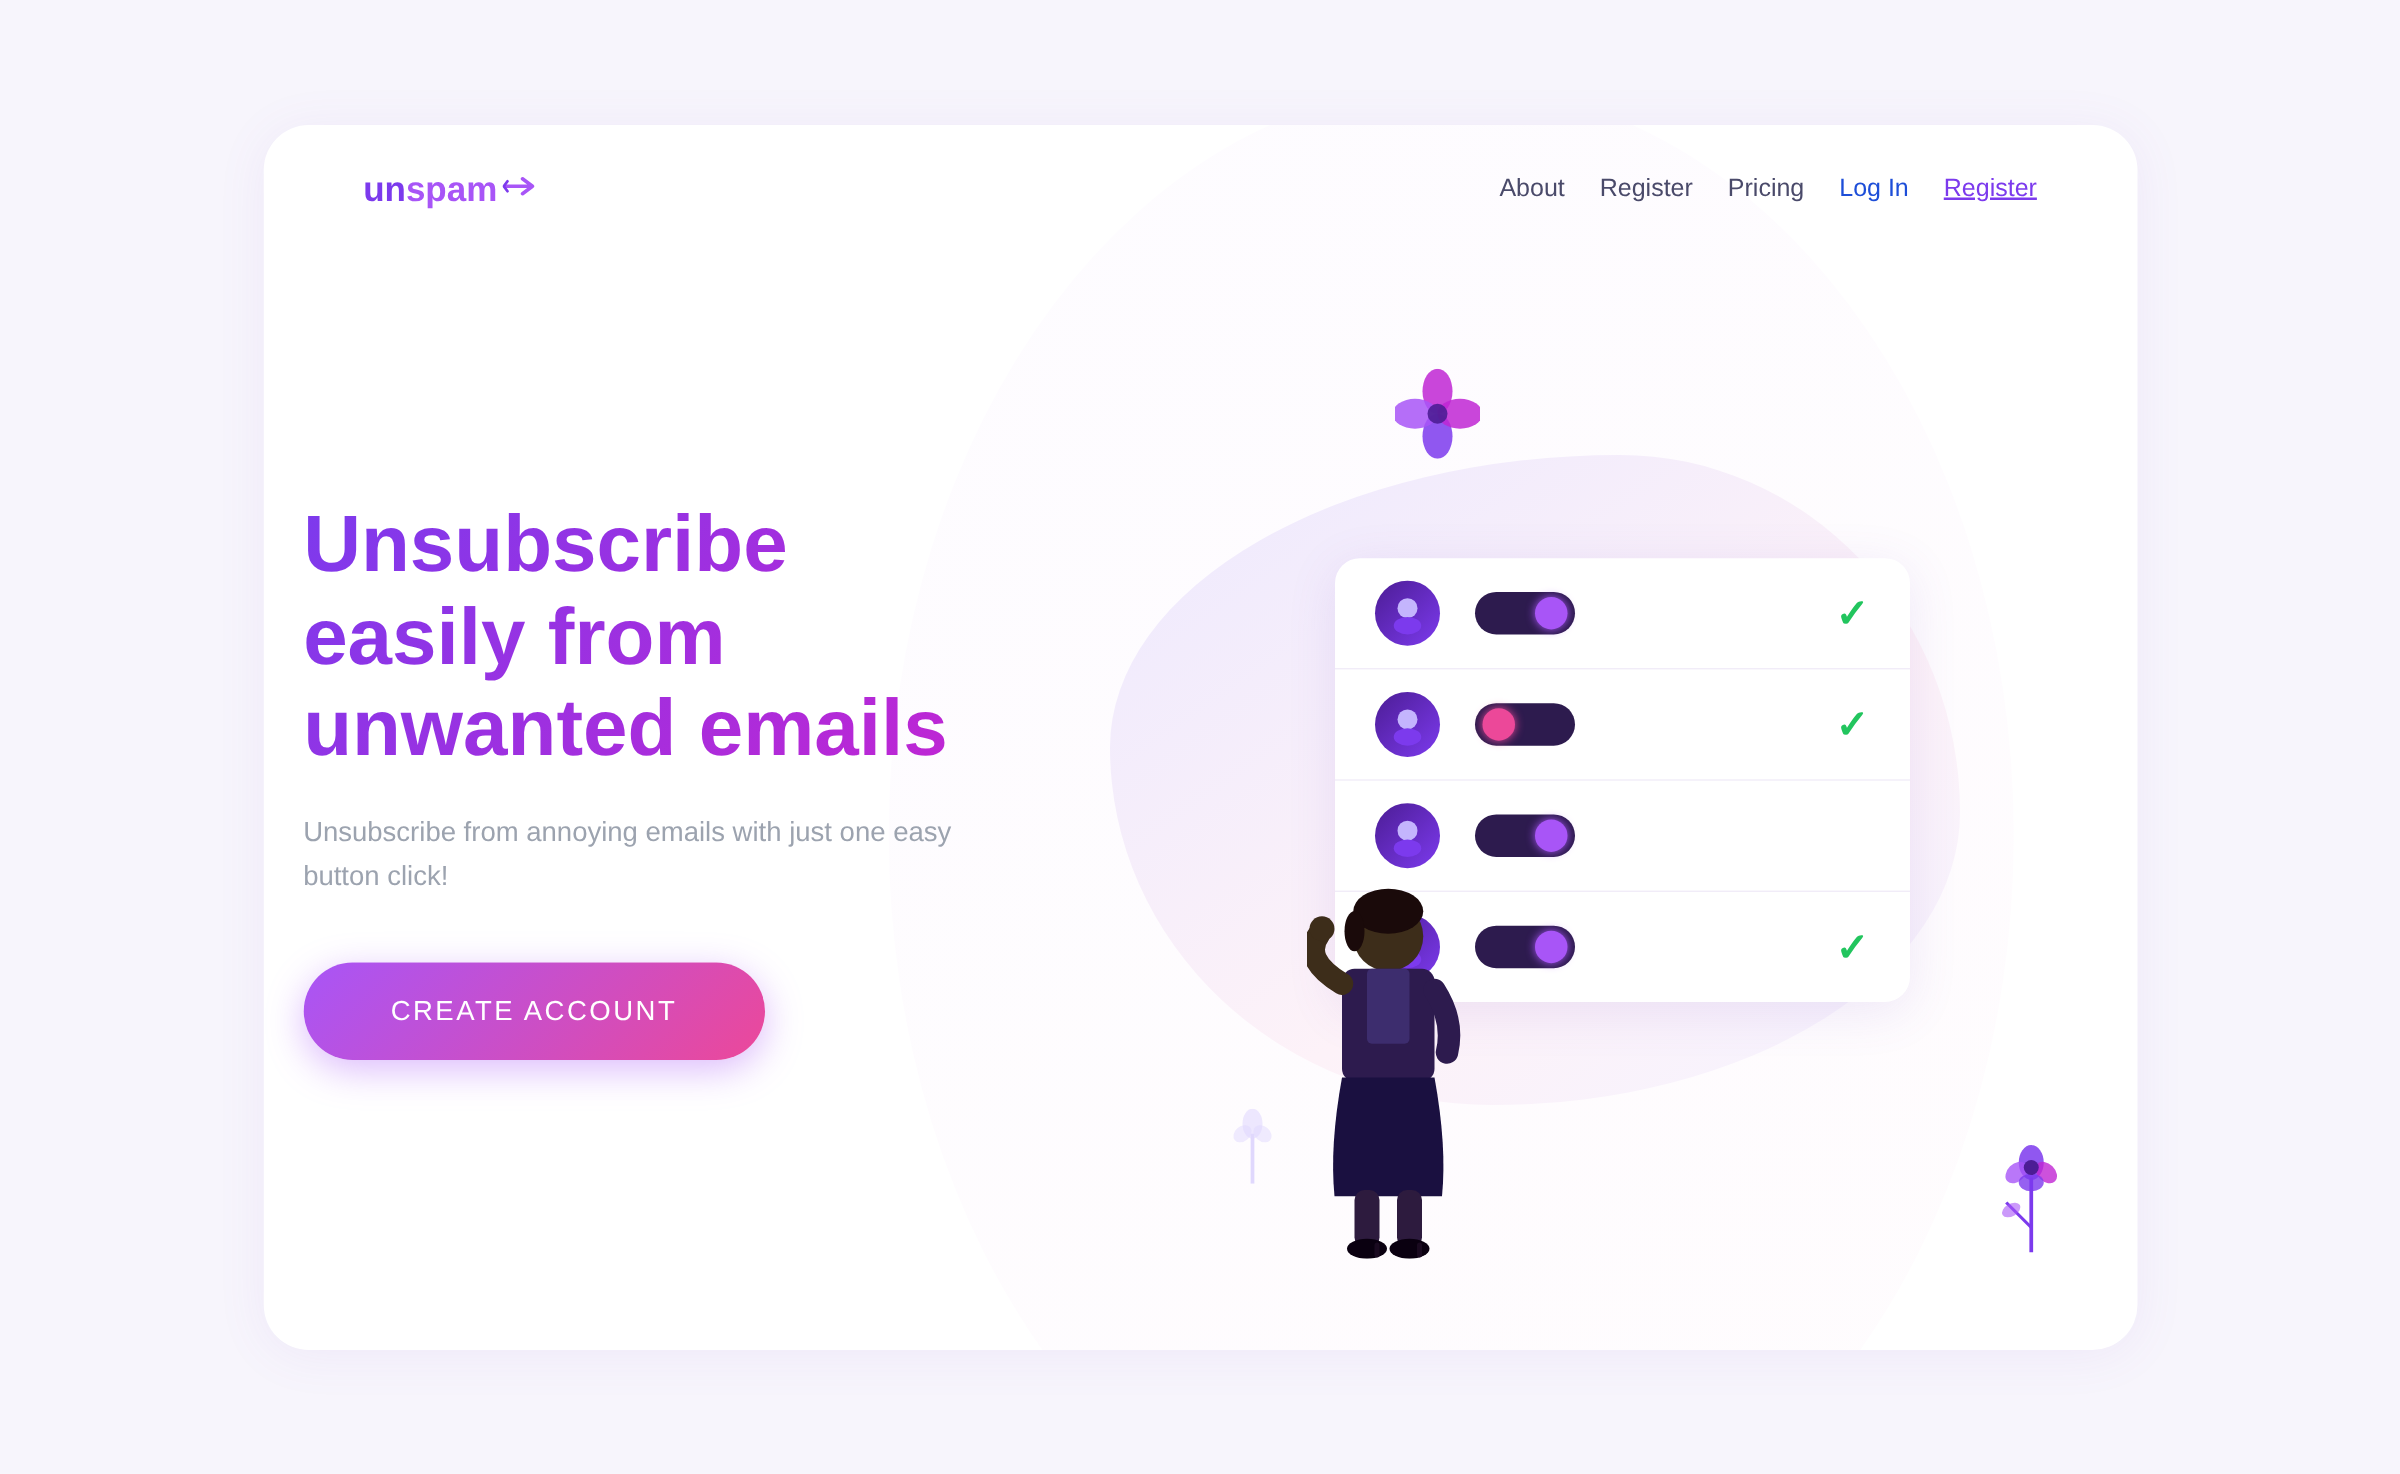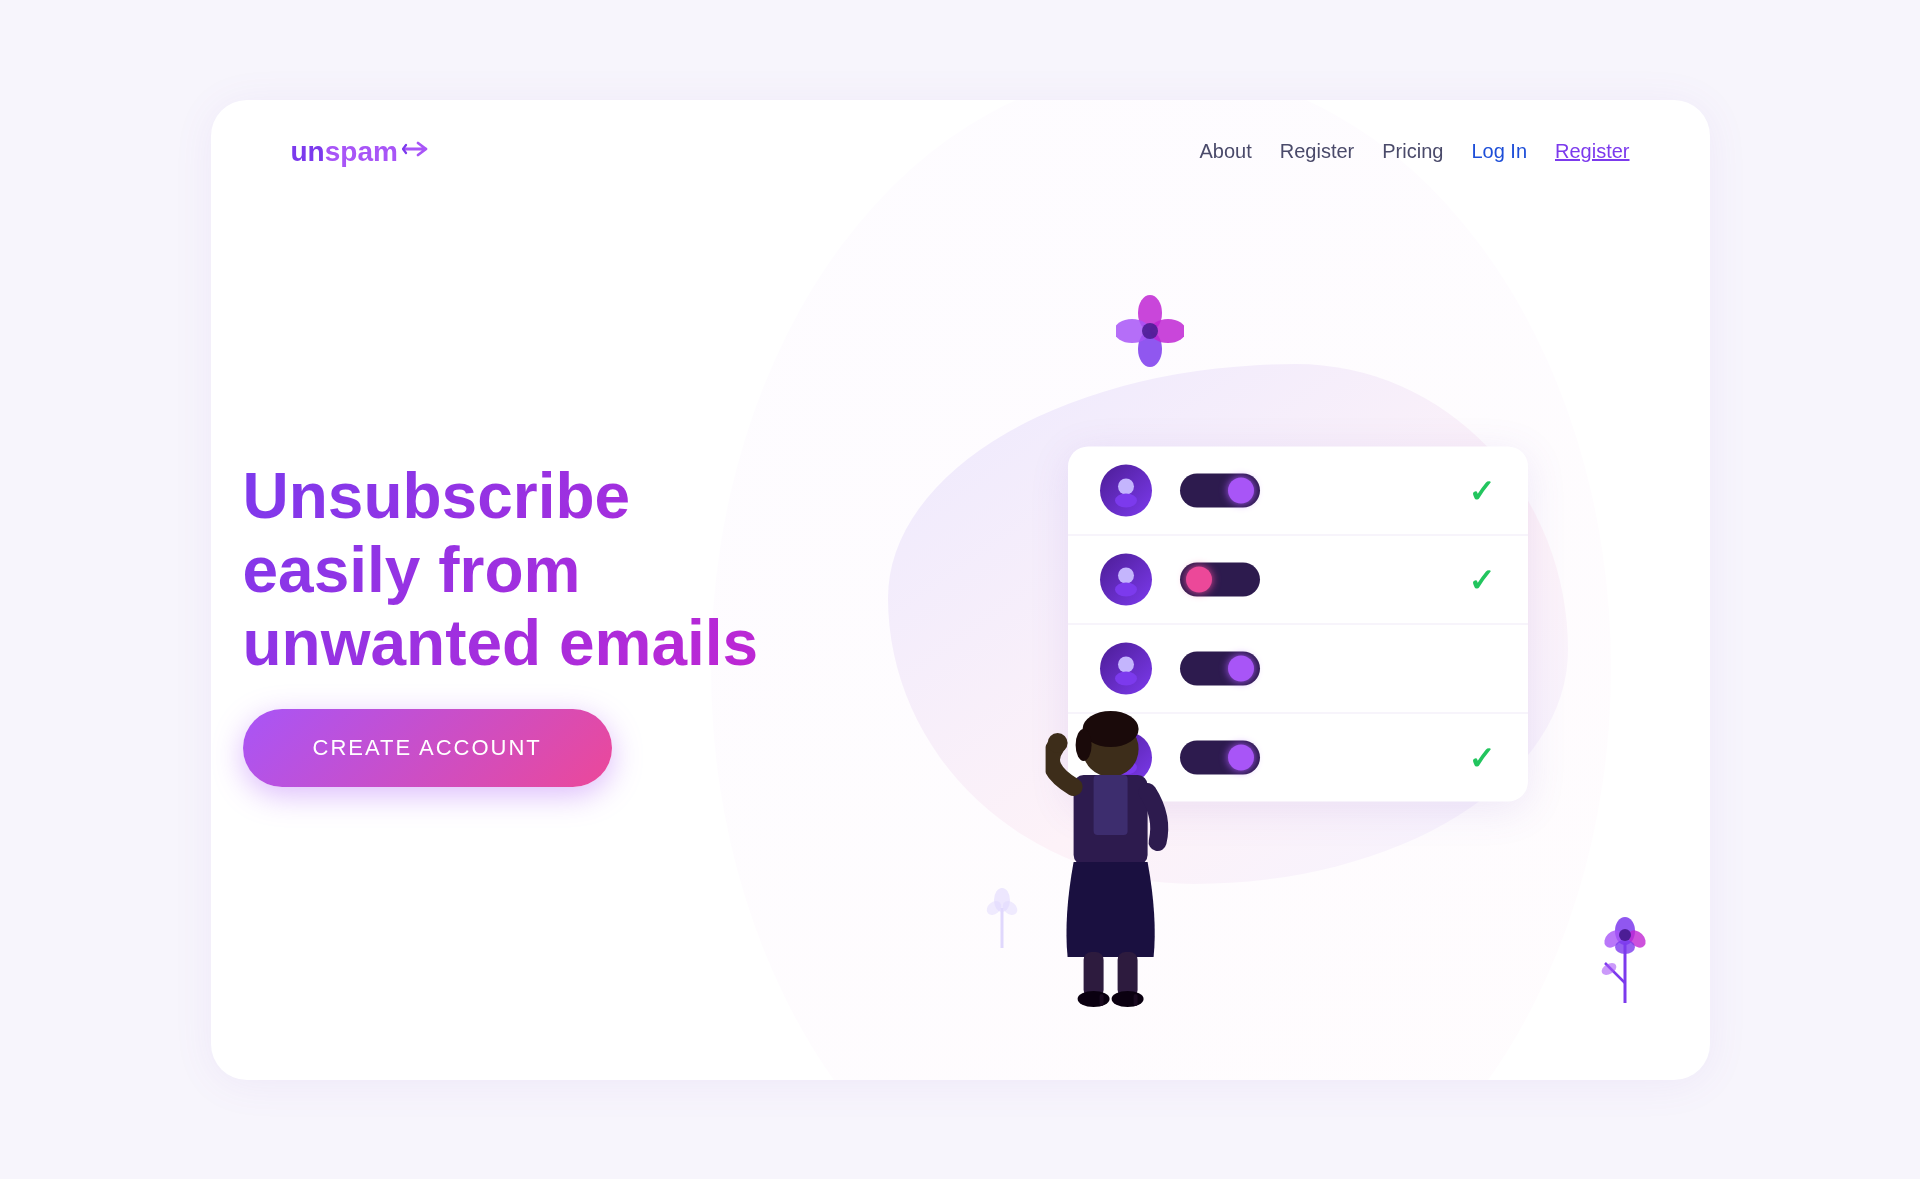--- a/index.html
+++ b/index.html
@@ -291,20 +291,21 @@
         <a class="nav-link register" href="#">Register</a>
       </div>
     </nav>
 
     <div class="hero">
 
       <div class="card-curve-bg"></div>
 
       <div class="hero-left">
         <h1 class="hero-title">Unsubscribe easily from unwanted emails</h1>
+        <p class="hero-subtitle">Unsubscribe from annoying emails with just one easy button click!</p>
         <button class="cta-button">CREATE ACCOUNT</button>
       </div>
 
       <div class="hero-right">
 
         <div class="blob"></div>
 
         <div class="flower-top">
           <svg width="68" height="72" viewBox="0 0 68 72" fill="none">
             <ellipse cx="34" cy="18" rx="12" ry="18" fill="#c026d3" opacity="0.85" transform="rotate(0 34 18)"></ellipse>

